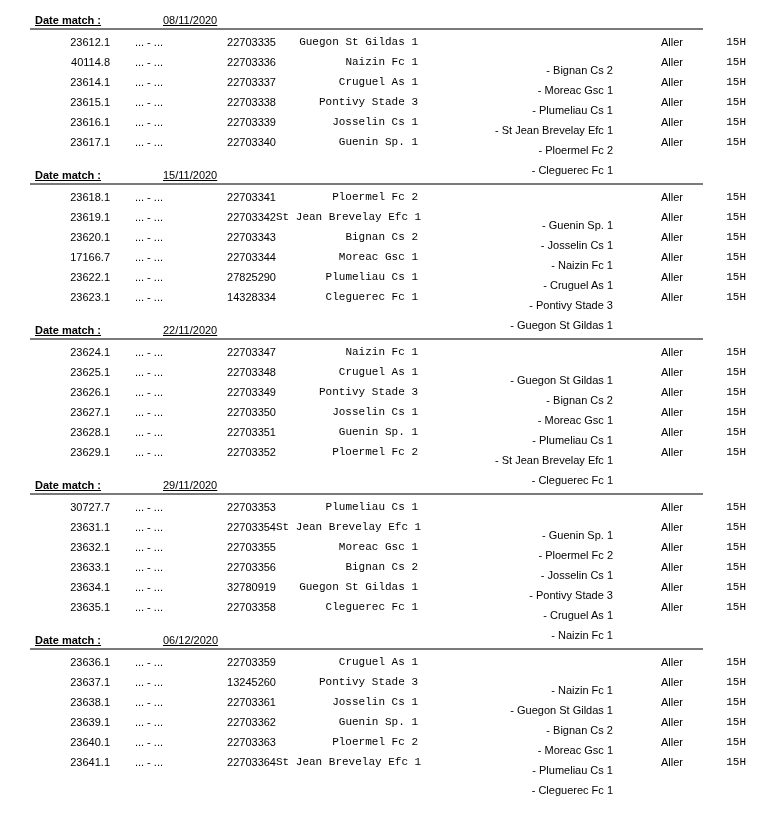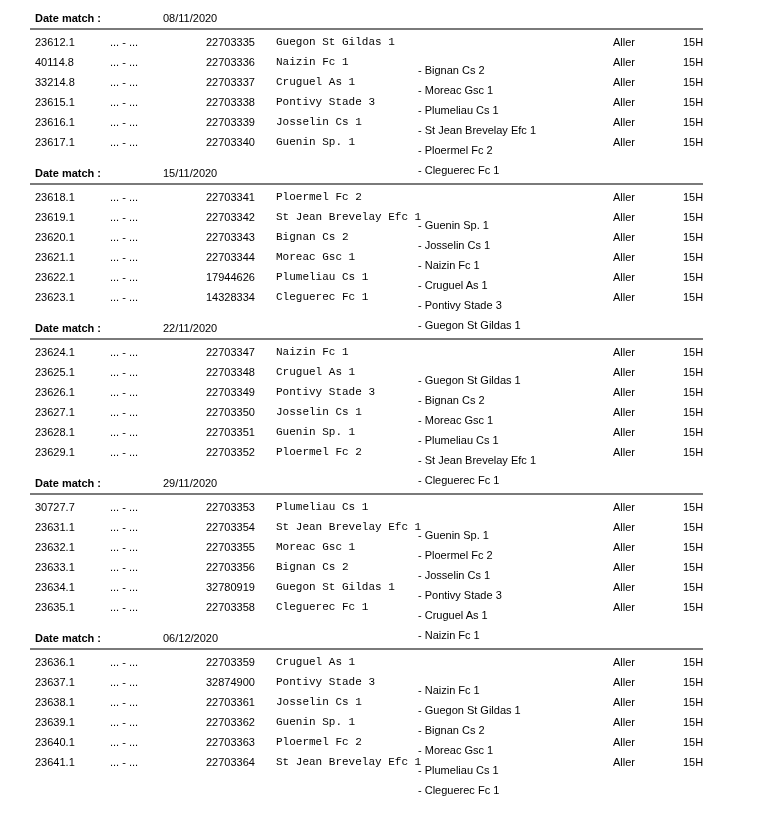--- a/index.html
+++ b/index.html
@@ -5,35 +5,36 @@
   * { margin:0; padding:0; box-sizing:border-box; }
   html, body { background:#ffffff; }
   body {
     width:768px; height:829px; overflow:hidden;
     font-family:"Liberation Sans", sans-serif;
     font-size:11px; color:#000000;
   }
   #doc { padding:12px 0 0 30px; }
   .date-section { width:673px; margin-bottom:15px; }
   .section-header {
-    display:flex; align-items:flex-start; height:18px; padding-left:5px;
+    display:flex; align-items:center; height:18px; padding-left:5px;
     border-bottom:2px solid #7a7a7a;
+    text-decoration:underline;
   }
   .hdr-label { width:88px; font-weight:bold; }
   .hdr-date { font-weight:normal;padding-left:40px; }
-  .rows { margin-top:2px; }
+  .rows { margin-top:2px;text-align:right; }
   .match-row { display:flex; height:20px; line-height:20px; padding-left:5px; white-space:nowrap; }
   .c { flex:none; overflow:visible; }
   .c1 { width:75px; }
   .c2 { width:53px; color:#000; }
   .c3 { width:70px;margin-left:43px; }
   .c4 { width:142px;font-family:Liberation Mono, monospace; }
   .c5 { width:195px;margin-top:28px; }
   .c6 { width:70px; }
-  .c7 { width:63px; }
+  .c7 { width:63px;font-family:Liberation Mono, monospace; }
 </style>
 </head>
 <body>
 
 <div id="doc">
   <section class="date-section">
     <div class="section-header">
       <span class="hdr-label">Date match :</span>
       <span class="hdr-date">08/11/2020</span>
     </div>
@@ -52,21 +53,21 @@
     <span class="c c1">40114.8</span>
     <span class="c c2">... - ...</span>
     <span class="c c3">22703336</span>
     <span class="c c4">Naizin Fc 1</span>
     <span class="c c5">- Moreac Gsc 1</span>
     <span class="c c6">Aller</span>
     <span class="c c7">15H</span>
   </div>
 
   <div class="match-row">
-    <span class="c c1">33214.8</span>
+    <span class="c c1">23614.1</span>
     <span class="c c2">... - ...</span>
     <span class="c c3">22703337</span>
     <span class="c c4">Cruguel As 1</span>
     <span class="c c5">- Plumeliau Cs 1</span>
     <span class="c c6">Aller</span>
     <span class="c c7">15H</span>
   </div>
 
   <div class="match-row">
     <span class="c c1">23615.1</span>
@@ -130,33 +131,33 @@
     <span class="c c1">23620.1</span>
     <span class="c c2">... - ...</span>
     <span class="c c3">22703343</span>
     <span class="c c4">Bignan Cs 2</span>
     <span class="c c5">- Naizin Fc 1</span>
     <span class="c c6">Aller</span>
     <span class="c c7">15H</span>
   </div>
 
   <div class="match-row">
-    <span class="c c1">23621.1</span>
+    <span class="c c1">17166.7</span>
     <span class="c c2">... - ...</span>
     <span class="c c3">22703344</span>
     <span class="c c4">Moreac Gsc 1</span>
     <span class="c c5">- Cruguel As 1</span>
     <span class="c c6">Aller</span>
     <span class="c c7">15H</span>
   </div>
 
   <div class="match-row">
     <span class="c c1">23622.1</span>
     <span class="c c2">... - ...</span>
-    <span class="c c3">17944626</span>
+    <span class="c c3">27825290</span>
     <span class="c c4">Plumeliau Cs 1</span>
     <span class="c c5">- Pontivy Stade 3</span>
     <span class="c c6">Aller</span>
     <span class="c c7">15H</span>
   </div>
 
   <div class="match-row">
     <span class="c c1">23623.1</span>
     <span class="c c2">... - ...</span>
     <span class="c c3">14328334</span>
@@ -316,21 +317,21 @@
     <span class="c c3">22703359</span>
     <span class="c c4">Cruguel As 1</span>
     <span class="c c5">- Naizin Fc 1</span>
     <span class="c c6">Aller</span>
     <span class="c c7">15H</span>
   </div>
 
   <div class="match-row">
     <span class="c c1">23637.1</span>
     <span class="c c2">... - ...</span>
-    <span class="c c3">32874900</span>
+    <span class="c c3">13245260</span>
     <span class="c c4">Pontivy Stade 3</span>
     <span class="c c5">- Guegon St Gildas 1</span>
     <span class="c c6">Aller</span>
     <span class="c c7">15H</span>
   </div>
 
   <div class="match-row">
     <span class="c c1">23638.1</span>
     <span class="c c2">... - ...</span>
     <span class="c c3">22703361</span>

